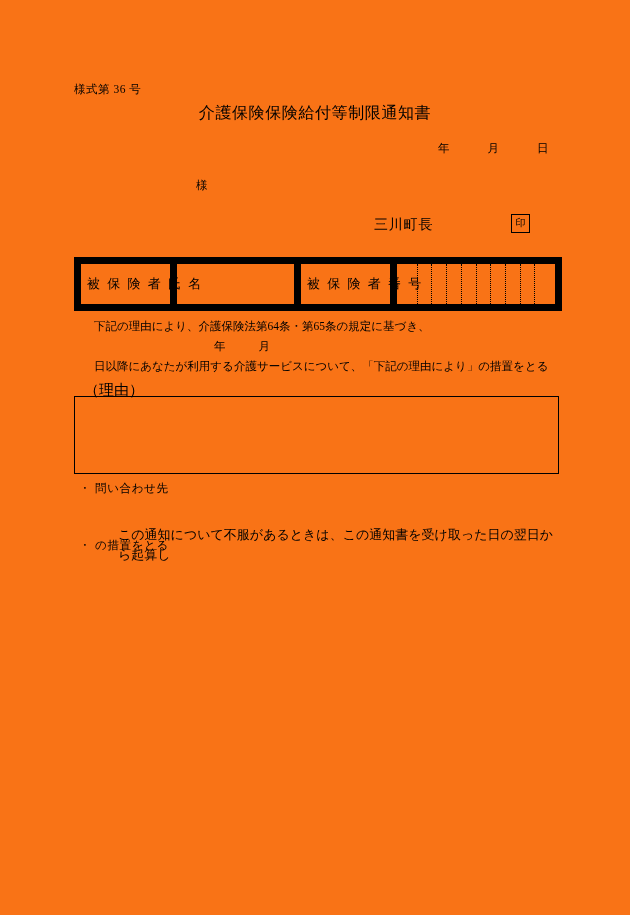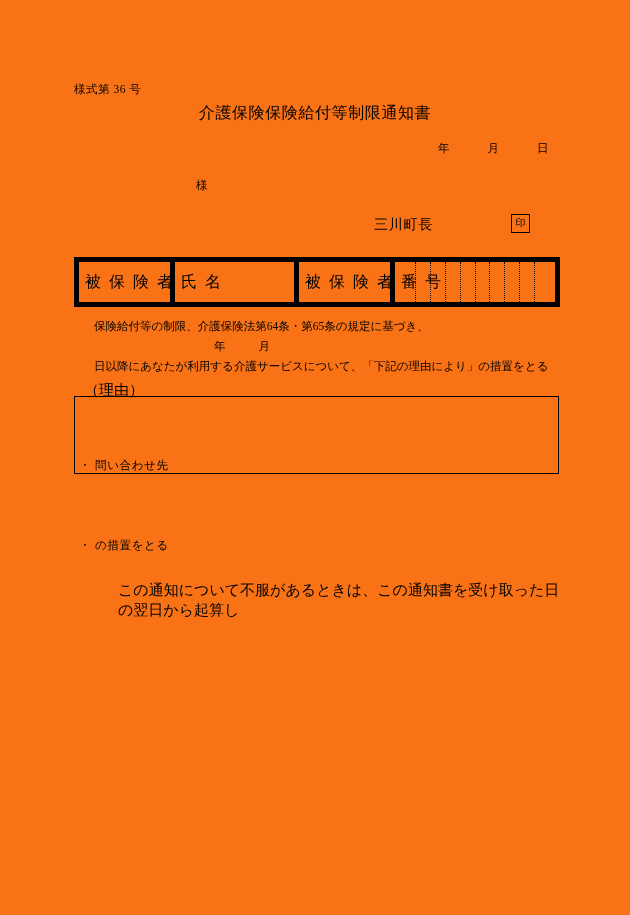--- a/index.html
+++ b/index.html
@@ -74,23 +74,23 @@
   
   .info-table {
     position: absolute;
     left: 74px;
     top: 257px;
     width: 481px;
     border-collapse: collapse;
     table-layout: fixed;
   }
   .info-table td {
-    border: 5px solid #000000;
+    border: 7px solid #000000;
     height: 40px;
-    font-size: 16px;
+    font-size: 13px;
     padding: 0 6px;
     vertical-align: middle;
   }
   .info-table td.label {
     letter-spacing: 2px;
     white-space: nowrap;
     text-align: left;
   }
   .num-cells {
     border: 1px solid #000;
@@ -132,37 +132,37 @@
     position: absolute;
     left: 74px;
     top: 396px;
     width: 483px;
     height: 76px;
     border: 1px solid #000;
   }
   .contact {
     position: absolute;
     left: 79px;
-    top: 458px;
+    top: 481px;
     font-size: 11.5px;
     letter-spacing: 0.6px;
   }
   .appeal {
     position: absolute;
     left: 79px;
     top: 538px;
     font-size: 11.5px;
     letter-spacing: 0.6px;
   }
   .appeal-body {
     position: absolute;
     left: 94px;
-    top: 580px;
+    top: 525px;
     width: 470px;
-    font-size: 15px;
+    font-size: 13px;
     line-height: 20px;
   }
   .appeal-body .a1 { padding-left: 24px; }
   .appeal-body .a2 { padding-left: 8px; }
   .bullet { margin-right: 4px; }
 </style>
 </head>
 <body>
 
 <div class="page">
@@ -207,21 +207,21 @@
           <div></div>
           <div></div>
         </div>
       </td>
     </tr>
   </tbody>
     </table>
 
   <div class="body-text">
     <div class="l1">
-      <span>保険給付等の制限、介護保険法第64条・第65条の規定に基づき、</span>
+      <span>下記の理由により、介護保険法第64条・第65条の規定に基づき、</span>
       <span class="tail-y">年</span>
       <span class="tail-m">月</span>
     </div>
     <div class="l2">日以降にあなたが利用する介護サービスについて、「下記の理由により」の措置をとる</div>
   </div>
 
   <div class="reason-label">（理由）</div>
   <div class="reason-box"></div>
 
   <div class="contact">

